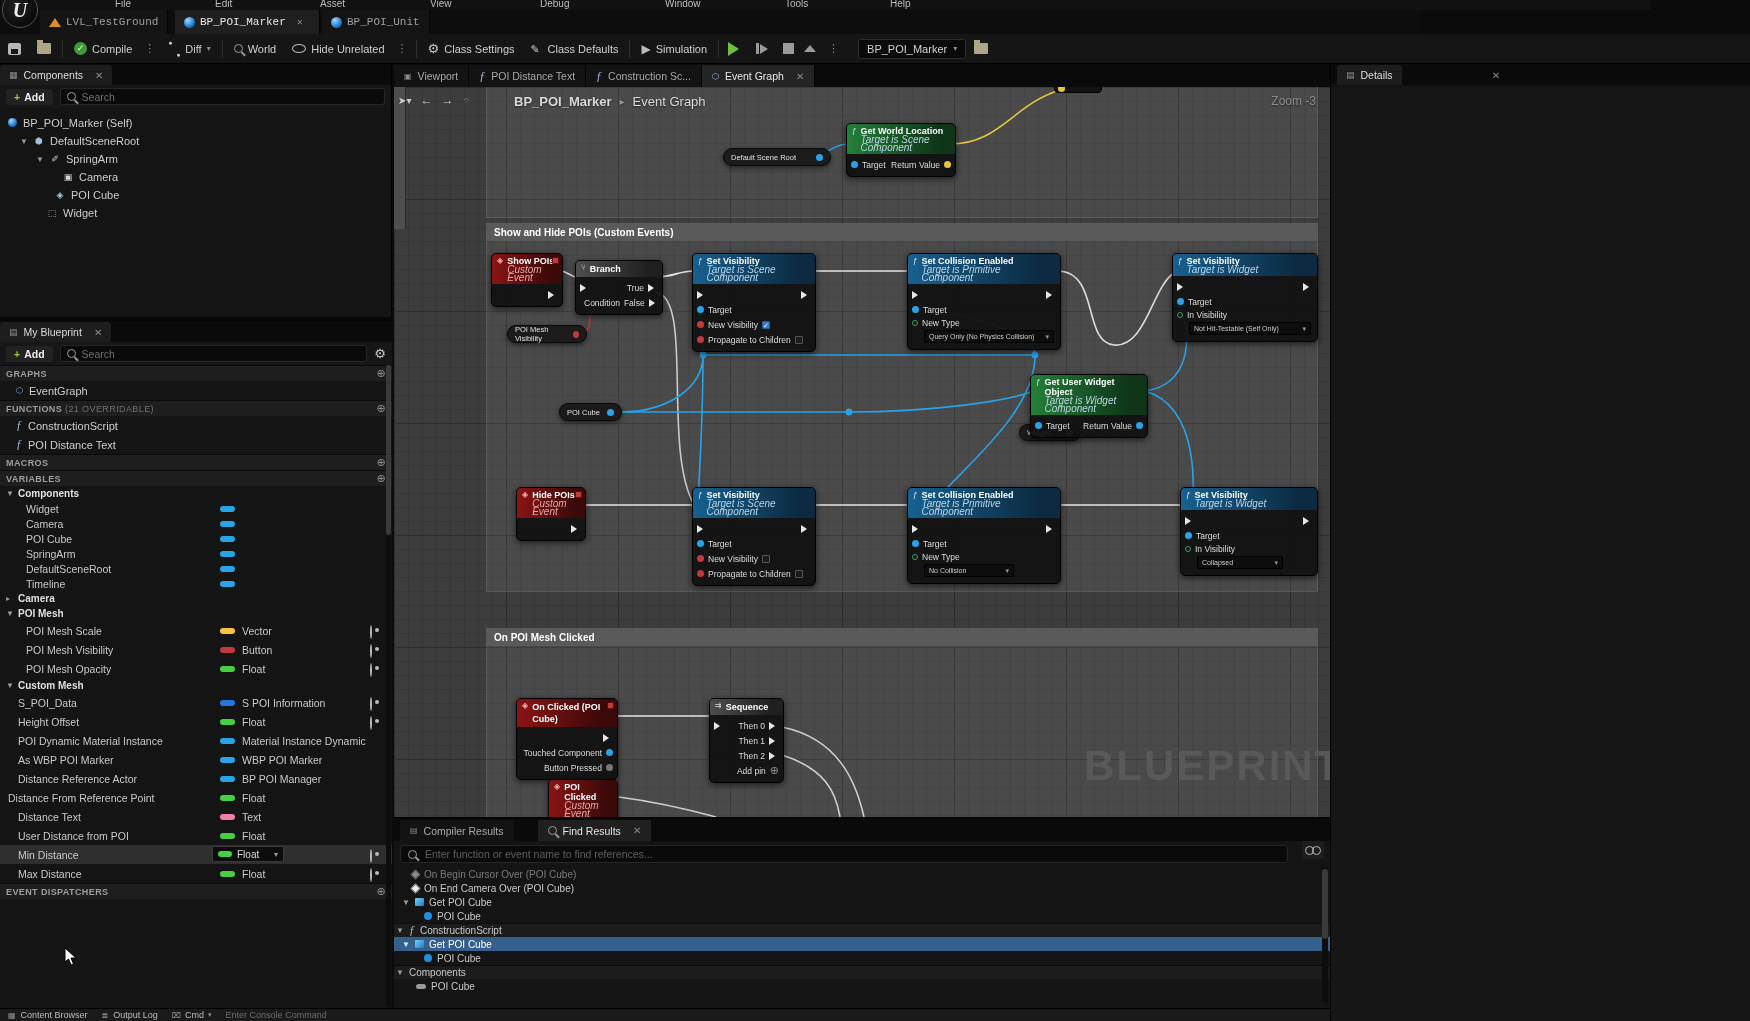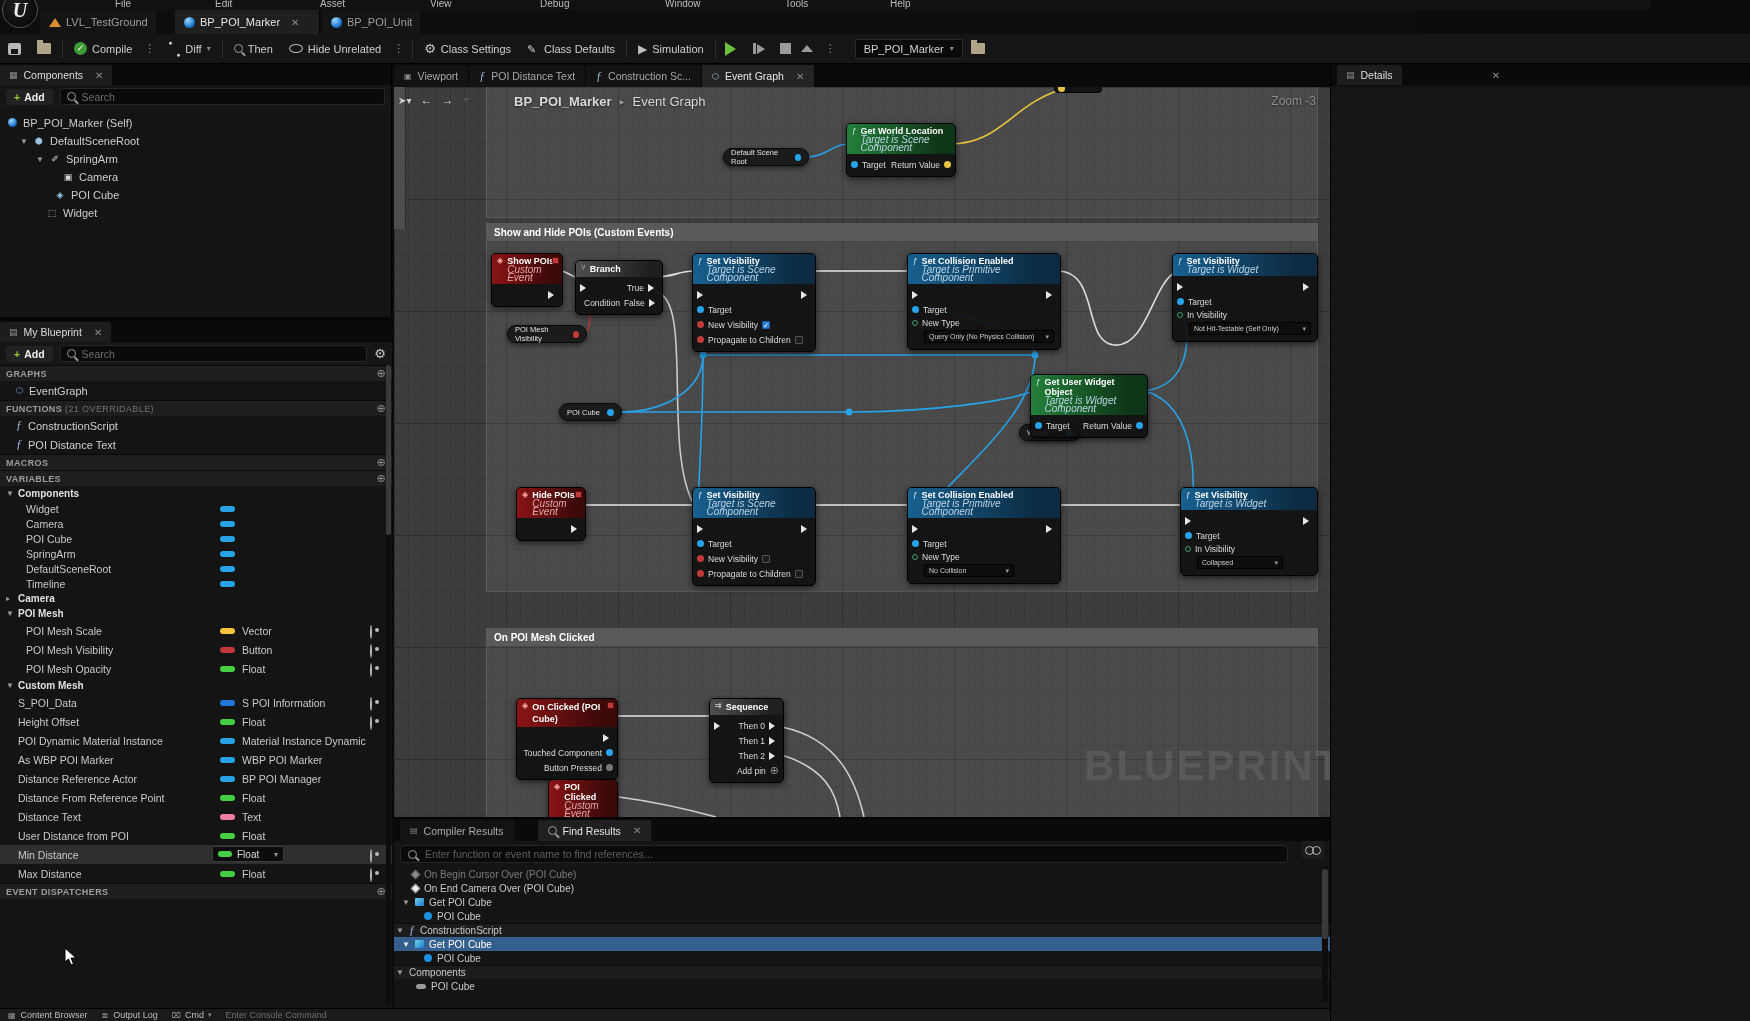--- a/index.html
+++ b/index.html
@@ -6,21 +6,21 @@
   html,body { background:#000; }
   body { font-family:"Liberation Sans","DejaVu Sans",sans-serif; color:#c8c8c8; }
   #app { position:relative; width:1750px; height:1021px; background:#0b0b0b; overflow:hidden; }
 
   
   #menubar { position:absolute; left:0; top:0; width:1651px; height:10px; background:#111; overflow:hidden; }
   #menubar .mi { position:absolute; top:-2px; font-size:10px; color:#bdbdbd; }
   #uelogo { position:absolute; left:2px; top:-8px; width:36px; height:36px; border-radius:50%;
             background:radial-gradient(circle at 40% 40%, #222, #000); border:1px solid #555; z-index:40;
             color:#eee; font-size:20px; font-weight:bold; text-align:center; line-height:34px; font-family:"Liberation Serif",serif; font-style:italic;}
-  #assettabs { position:absolute; left:0; top:10px; width:1420px; height:24px; background:#0d0d0d; }
+  #assettabs { position:absolute; left:0; top:10px; width:1420px; height:24px; background:#0d0d0d;font-family:Liberation Mono, monospace; }
   .atab { position:absolute; top:0; height:24px; display:flex; align-items:center; gap:5px; padding:0 9px; font-size:11px; color:#9f9f9f; background:#141414; border-right:1px solid #060606; }
   .atab.active { background:#1f1f1f; color:#e6e6e6; }
   .orb { width:11px; height:11px; border-radius:50%; background:radial-gradient(circle at 35% 30%, #9fd8ff, #1f7ad0 60%, #0a3b70); }
   .lvlicon { width:0; height:0; border-left:6px solid transparent; border-right:6px solid transparent; border-bottom:9px solid #d98f2b; }
   .closex { color:#8a8a8a; font-size:10px; margin-left:6px; }
   #toolbar { position:absolute; left:0; top:34px; width:1750px; height:30px; background:#151515; border-bottom:1px solid #000; display:flex; align-items:center; font-size:11px; color:#cfcfcf; }
   .tbtn { display:flex; align-items:center; gap:5px; padding:0 8px; height:30px; }
   .tsep { width:1px; height:18px; background:#2e2e2e; margin:0 3px; }
   .tdots { color:#8b8b8b; padding:0 4px; letter-spacing:1px; }
   .ico { display:inline-block; }
@@ -209,21 +209,21 @@
       </div>
     <div class="tdots">⋮</div>
     <div class="tbtn">
         <span class="ico i-diff"></span>
         <span>Diff</span>
         <span style="color:#8a8a8a;font-size:8px">▾</span>
       </div>
     <div class="tsep"></div>
     <div class="tbtn">
         <span class="mag"></span>
-        <span>Then</span>
+        <span>World</span>
       </div>
     <div class="tbtn">
         <span class="i-eye"></span>
         <span>Hide Unrelated</span>
       </div>
     <div class="tdots">⋮</div>
     <div class="tsep"></div>
     <div class="tbtn">
         <span class="i-gear">⚙</span>
         <span>Class Settings</span>
@@ -433,21 +433,21 @@
         <span class="vtype">WBP POI Marker</span>
         <span class="veye"><span class="eye-closed"></span></span>
       </div>
     <div class="vrow">
         <span class="vname" style="padding-left:18px">Distance Reference Actor</span>
         <span class="vpill" style="background: rgb(40, 163, 232);"></span>
         <span class="vtype">BP POI Manager</span>
         <span class="veye"><span class="eye-closed"></span></span>
       </div>
     <div class="vrow">
-        <span class="vname" style="padding-left:18px">Distance From Reference Point</span>
+        <span class="vname" style="padding-left:8px">Distance From Reference Point</span>
         <span class="vpill" style="background: rgb(69, 208, 68);"></span>
         <span class="vtype">Float</span>
         <span class="veye"><span class="eye-closed"></span></span>
       </div>
     <div class="vrow">
         <span class="vname" style="padding-left:18px">Distance Text</span>
         <span class="vpill" style="background: rgb(239, 127, 164);"></span>
         <span class="vtype">Text</span>
         <span class="veye"><span class="eye-closed"></span></span>
       </div>
@@ -569,21 +569,21 @@
         <b>BP_POI_Marker</b>
         <span class="sep">▸</span>
         <span>Event Graph</span>
       </div>
       <div id="zoomlbl">Zoom -3</div>
 
       <div class="fragnode" style="left:660px; top:-6px; width:48px; height:12px">
         <span class="dot" style="position:absolute;left:3px;top:3px;background:#e8c53c"></span>
       </div>
 
-      <div class="pillnode" style="left:329px; top:61px; width:86px">
+      <div class="pillnode" style="left:329px; top:61px; width:108px">
         <span style="font-size:7.5px">Default Scene Root</span>
           <span class="dot" style="background:#28a3e8;margin-left:auto"></span>
       </div>
       <div class="pillnode" style="left:113px; top:238px; width:80px">
         <span style="font-size:7.5px">POI Mesh Visibility</span>
           <span class="dot" style="background:#c03a3a;margin-left:auto"></span>
       </div>
       <div class="pillnode" style="left:165px; top:316px; width:63px">
         <span style="font-size:7.5px">POI Cube</span>
           <span class="dot" style="background:#28a3e8;margin-left:auto"></span>

